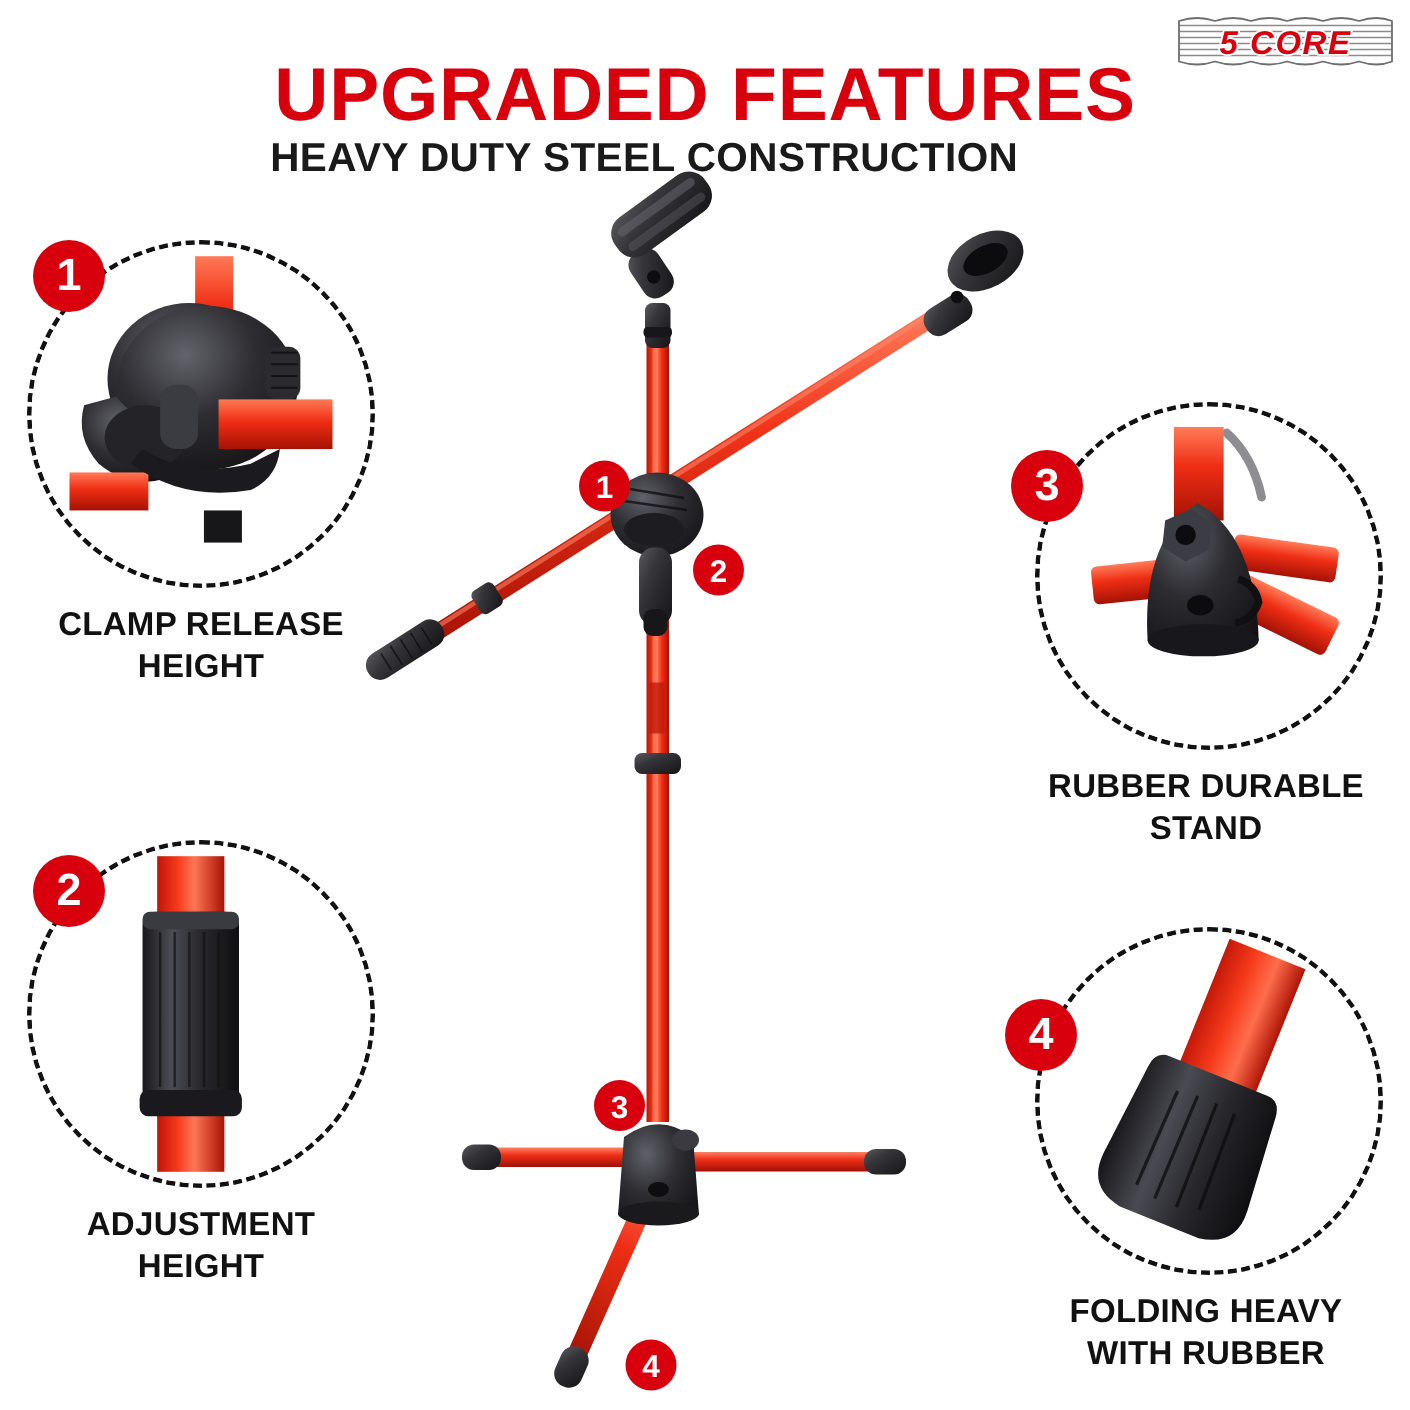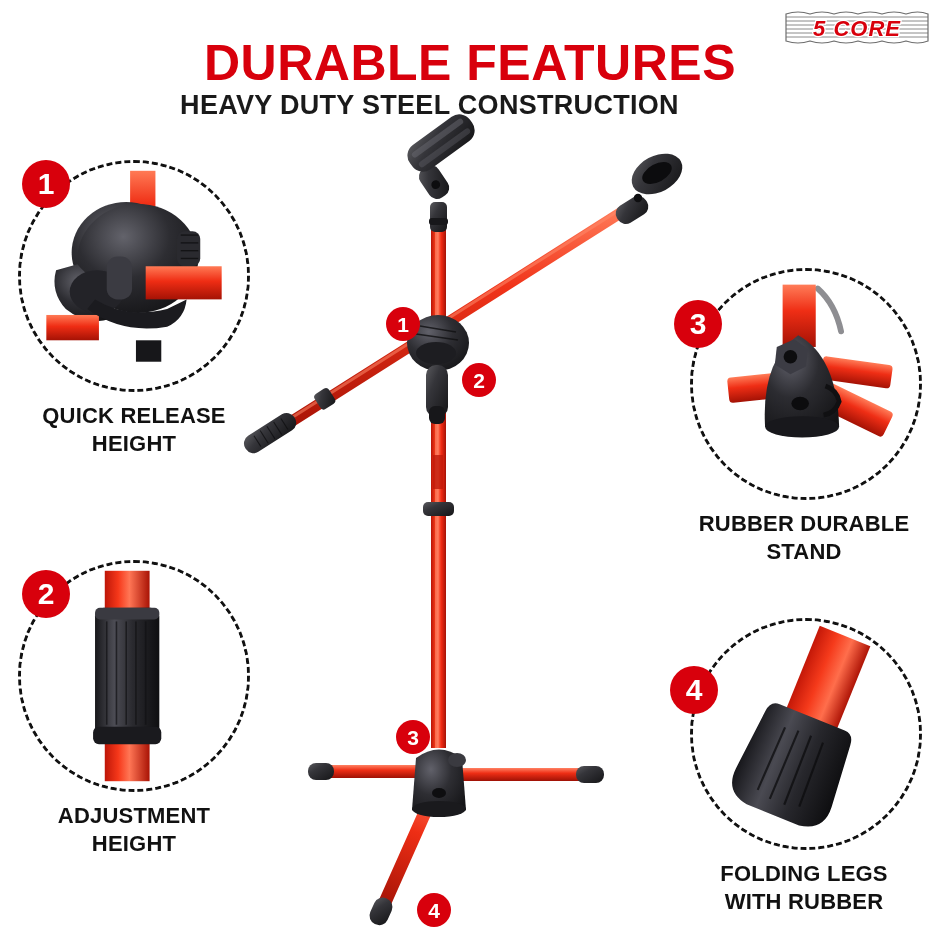--- a/index.html
+++ b/index.html
@@ -119,21 +119,21 @@
         <line x1="0" y1="25" x2="150" y2="25"></line>
         <line x1="0" y1="29" x2="150" y2="29"></line>
       </g>
     </g>
     <path d="M4,6 Q16,2 28,6 Q40,2 52,6 Q64,2 76,6 Q88,2 100,6 Q112,2 124,6 Q136,2 146,6
              L146,33 Q136,37 124,33 Q112,37 100,33 Q88,37 76,33 Q64,37 52,33 Q40,37 28,33 Q16,37 4,33 Z" fill="none" stroke="#6e6e6e" stroke-width="1.2"></path>
     <text x="75" y="28" text-anchor="middle" font-family="Liberation Sans, sans-serif" font-size="22" font-weight="bold" font-style="italic" fill="#D8000C" stroke="#ffffff" stroke-width="2.4" paint-order="stroke" letter-spacing="1">5 CORE</text>
   </svg>
 </div>
 
-<div class="headline">DURABLE FEATURES</div>
+<div class="headline">UPGRADED FEATURES</div>
 <div class="subheadline">HEAVY DUTY STEEL CONSTRUCTION</div>
 
 <div class="product">
   <svg viewBox="0 0 500 830" width="500" height="830">
     <defs>
       <linearGradient id="poleRed" x1="0" y1="0" x2="1" y2="0">
         <stop offset="0%" stop-color="#B81508"></stop>
         <stop offset="28%" stop-color="#F23A18"></stop>
         <stop offset="48%" stop-color="#FF6A4A"></stop>
         <stop offset="70%" stop-color="#EE2A13"></stop>
@@ -298,21 +298,21 @@
       <rect x="128" y="106" width="78" height="34" fill="url(#qrRed)"></rect>
       <rect x="26" y="156" width="54" height="26" fill="url(#qrRed)"></rect>
       <path d="M68,150 Q104,176 150,168 Q168,160 170,140 L150,150 Q108,160 76,140 Z" fill="#1b1b1f"></path>
       <rect x="118" y="182" width="26" height="22" fill="#17171a"></rect>
     </svg>
   </div>
   <div class="badge" style="left:22px; top:10px;">
     <span>1</span>
   </div>
   <div class="feature-label" style="left:0px; top:252px; width:268px;">
-    <div>QUICK RELEASE</div>
+    <div>CLAMP RELEASE</div>
     <div>HEIGHT</div>
   </div>
 </div>
 
 <div class="feature" style="left:0px; top:550px; width:270px; height:310px;">
   <div class="feature-circle" style="left:18px; top:10px; width:232px; height:232px;">
     <svg class="feature-art" viewBox="0 0 232 232">
       <defs>
         <linearGradient id="haRed" x1="0" y1="0" x2="1" y2="0">
           <stop offset="0%" stop-color="#BE1608"></stop>
@@ -415,16 +415,16 @@
           <line x1="120" y1="116" x2="121" y2="192"></line>
           <line x1="134" y1="118" x2="136" y2="188"></line>
         </g>
       </g>
     </svg>
   </div>
   <div class="badge" style="left:2px; top:58px;">
     <span>4</span>
   </div>
   <div class="feature-label" style="left:0px; top:252px; width:272px;">
-    <div>FOLDING LEGS</div>
+    <div>FOLDING HEAVY</div>
     <div>WITH RUBBER</div>
   </div>
 </div>
 
 </body></html>

